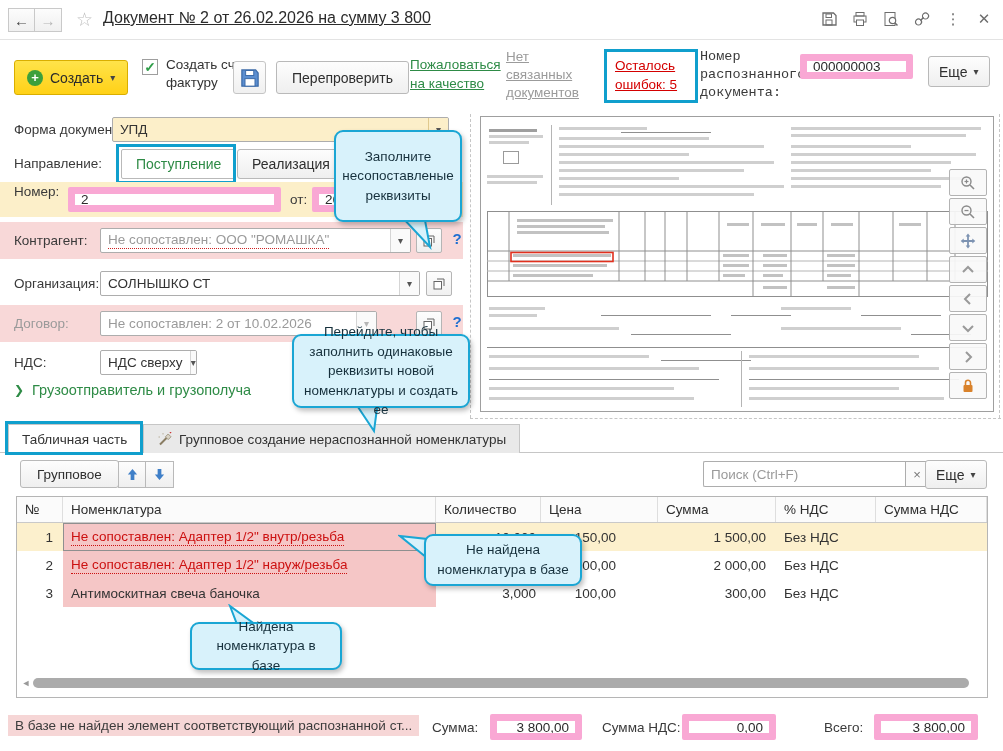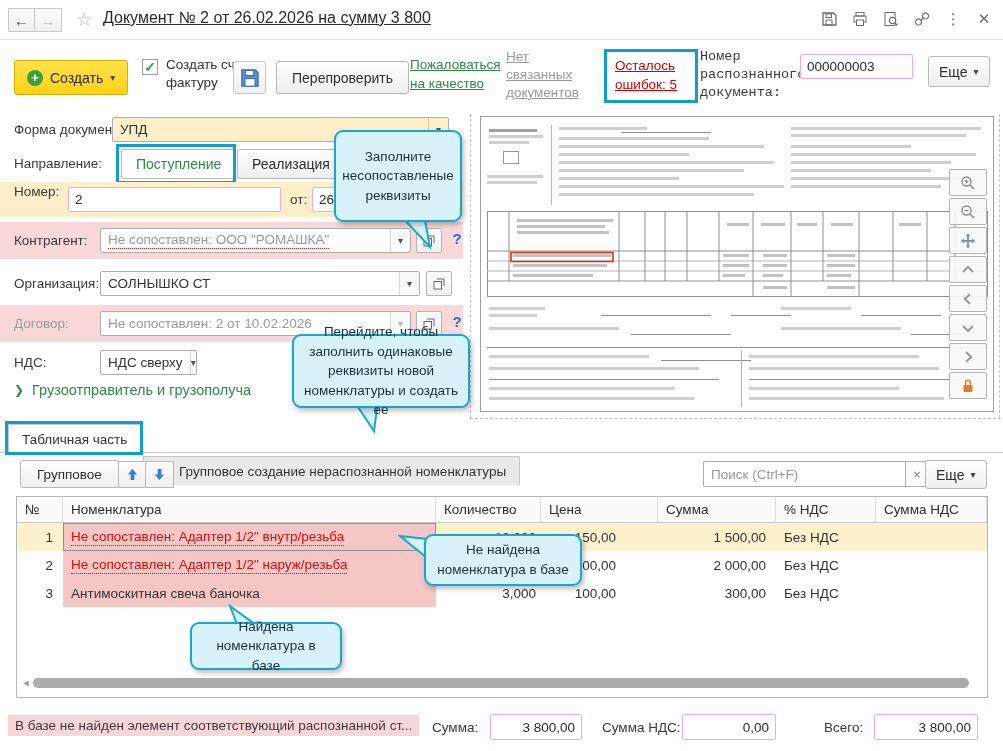--- a/index.html
+++ b/index.html
@@ -37,21 +37,21 @@
   .btn { border:1px solid #b9b9b9; border-radius:3px; background:linear-gradient(#fdfdfd,#efefef);
          display:inline-flex; align-items:center; justify-content:center; font-size:14px; color:#2f2f2f; }
   .btn-recheck { position:absolute; left:276px; top:20px; height:33px; padding:0 15px; }
   .lnk-green { position:absolute; left:410px; top:15px; width:104px; color:#2e8b46; font-size:13.5px;
                line-height:1.4; text-decoration:underline; cursor:pointer; }
   .lnk-gray { position:absolute; left:506px; top:7px; width:88px; color:#9b9b9b; font-size:13.5px;
               line-height:1.35; text-decoration:underline; cursor:pointer; }
   .err-frame { position:absolute; left:604px; top:8px; border:3px solid #109fcd; padding:5px 8px; background:#fff; }
   .lnk-red { color:#d40000; font-size:13.5px; line-height:1.4; text-decoration:underline; cursor:pointer; width:72px; display:block; }
   .recnum-lbl { position:absolute; left:700px; top:7px; width:100px; line-height:1.35; font-size:13.5px; color:#3a3a3a;font-family:Liberation Mono, monospace; }
-  .inp { border:1px solid #f9a8d4; border-radius:2px; background:#fff; font-family:"Liberation Sans",sans-serif;
+  .inp { border:7px solid #f9a8d4; border-radius:2px; background:#fff; font-family:"Liberation Sans",sans-serif;
          font-size:13.5px; color:#2b2b2b; padding:0 6px; }
   .recnum-inp { position:absolute; left:800px; top:13px; width:113px; height:25px; }
   .btn-more1 { position:absolute; left:928px; top:15px; height:31px; padding:0 10px; gap:6px; }
 
   
   .flabel { position:absolute; left:14px; font-size:13.5px; color:#3a3a3a; }
   .band { position:absolute; left:0; width:463px; }
   .band.cream { background:#fcefc9; }
   .band.pink { background:#f8d8d8; }
   .fld { position:absolute; height:25px; display:flex; align-items:stretch; border:1px solid #adadad;
@@ -83,21 +83,21 @@
   .sd { position:absolute; height:3px; background:#9f9f9f; }
   .sl { position:absolute; height:1px; background:#8f8f8f; }
   .scan .vline { position:absolute; width:1px; background:#b5b5b5; }
   .sctrl { position:absolute; right:6px; width:38px; height:27px; border:1px solid #b3b3b3; border-radius:2px;
            background:rgba(248,248,248,.92); display:flex; align-items:center; justify-content:center; }
 
   
   .tab { position:absolute; top:424px; height:29px; display:flex; align-items:center; gap:7px;
          padding:0 13px; font-size:13.5px; }
   .tab.active { left:8px; background:#fff; border:1px solid #c6c6c6; border-bottom:none; }
-  .tab.idle { left:143px; background:#e9e9e9; border:1px solid #c6c6c6; border-bottom:none; color:#333;margin-top:32px; }
+  .tab.idle { left:143px; background:#e9e9e9; border:1px solid #c6c6c6; border-bottom:none; color:#333; }
   .tabline { position:absolute; left:0; top:452px; width:1003px; border-top:1px solid #c6c6c6; }
 
   
   .btn-add { position:absolute; left:20px; top:460px; height:28px; padding:0 16px; font-size:13.5px; }
   .udgrp { position:absolute; left:118px; top:461px; display:flex; }
   .udbtn { width:28px; height:27px; border:1px solid #b9b9b9; background:linear-gradient(#fdfdfd,#efefef);
            display:flex; align-items:center; justify-content:center; }
   .udbtn + .udbtn { border-left:none; }
   .searchwrap { position:absolute; left:703px; top:461px; width:226px; height:26px; display:flex; }
   .searchinp { flex:1; border:1px solid #adadad; border-right:none; border-radius:2px 0 0 2px; padding:0 7px;
@@ -268,21 +268,21 @@
   </div>
   <div class="openbtn" style="left:426px; top:271px">
     <svg width="12" height="12" viewBox="0 0 12 12">
         <rect x="1" y="3.5" width="7.5" height="7.5" fill="#fff" stroke="#666"></rect>
         <path d="M4 1h7v7" fill="none" stroke="#666"></path>
       </svg>
   </div>
 
   <div class="band pink" style="top:305px; height:37px"></div>
   <div class="flabel ghost" style="top:316px">Договор:</div>
-  <div class="fld" style="left:100px; top:311px; width:311px">
+  <div class="fld" style="left:100px; top:311px; width:277px">
     <span class="val">
         <span class="ghost">Не сопоставлен: 2 от 10.02.2026</span>
       </span>
     <span class="caret" style="color:#b5b5b5">▾</span>
   </div>
   <div class="openbtn" style="left:416px; top:311px">
     <svg width="12" height="12" viewBox="0 0 12 12">
         <rect x="1" y="3.5" width="7.5" height="7.5" fill="#fff" stroke="#666"></rect>
         <path d="M4 1h7v7" fill="none" stroke="#666"></path>
       </svg>

